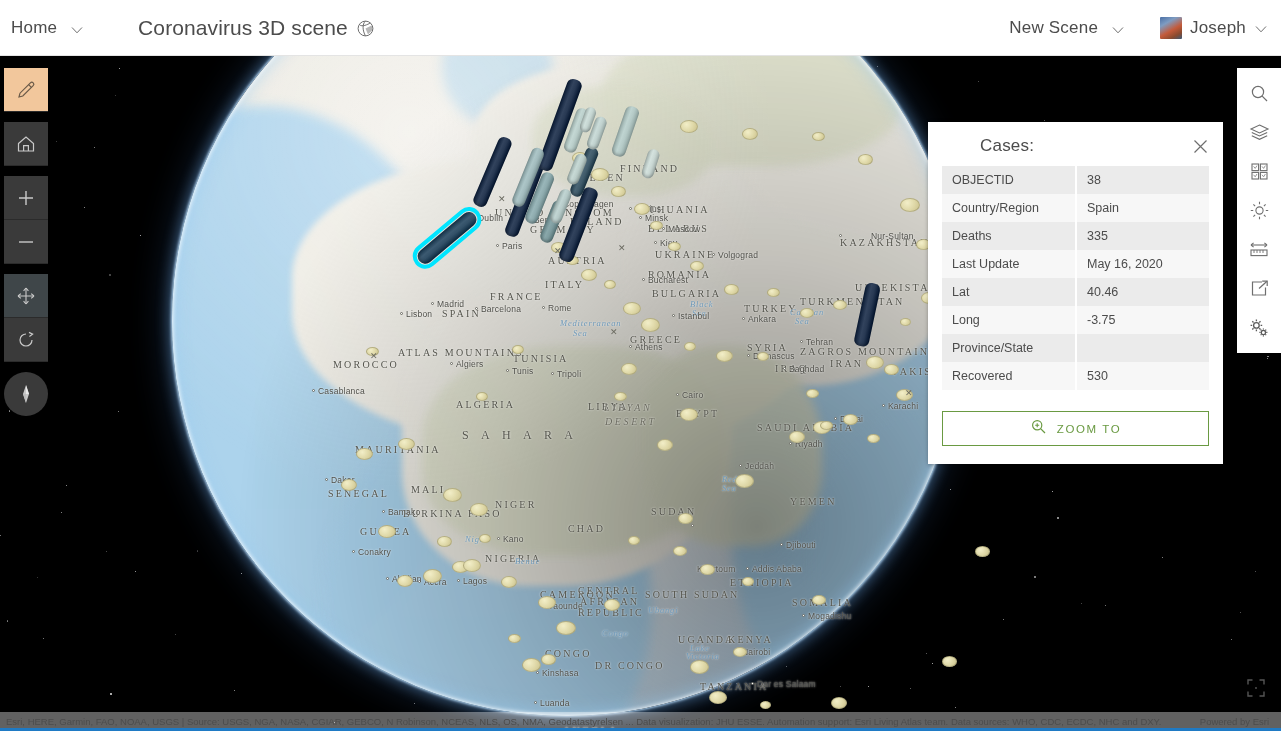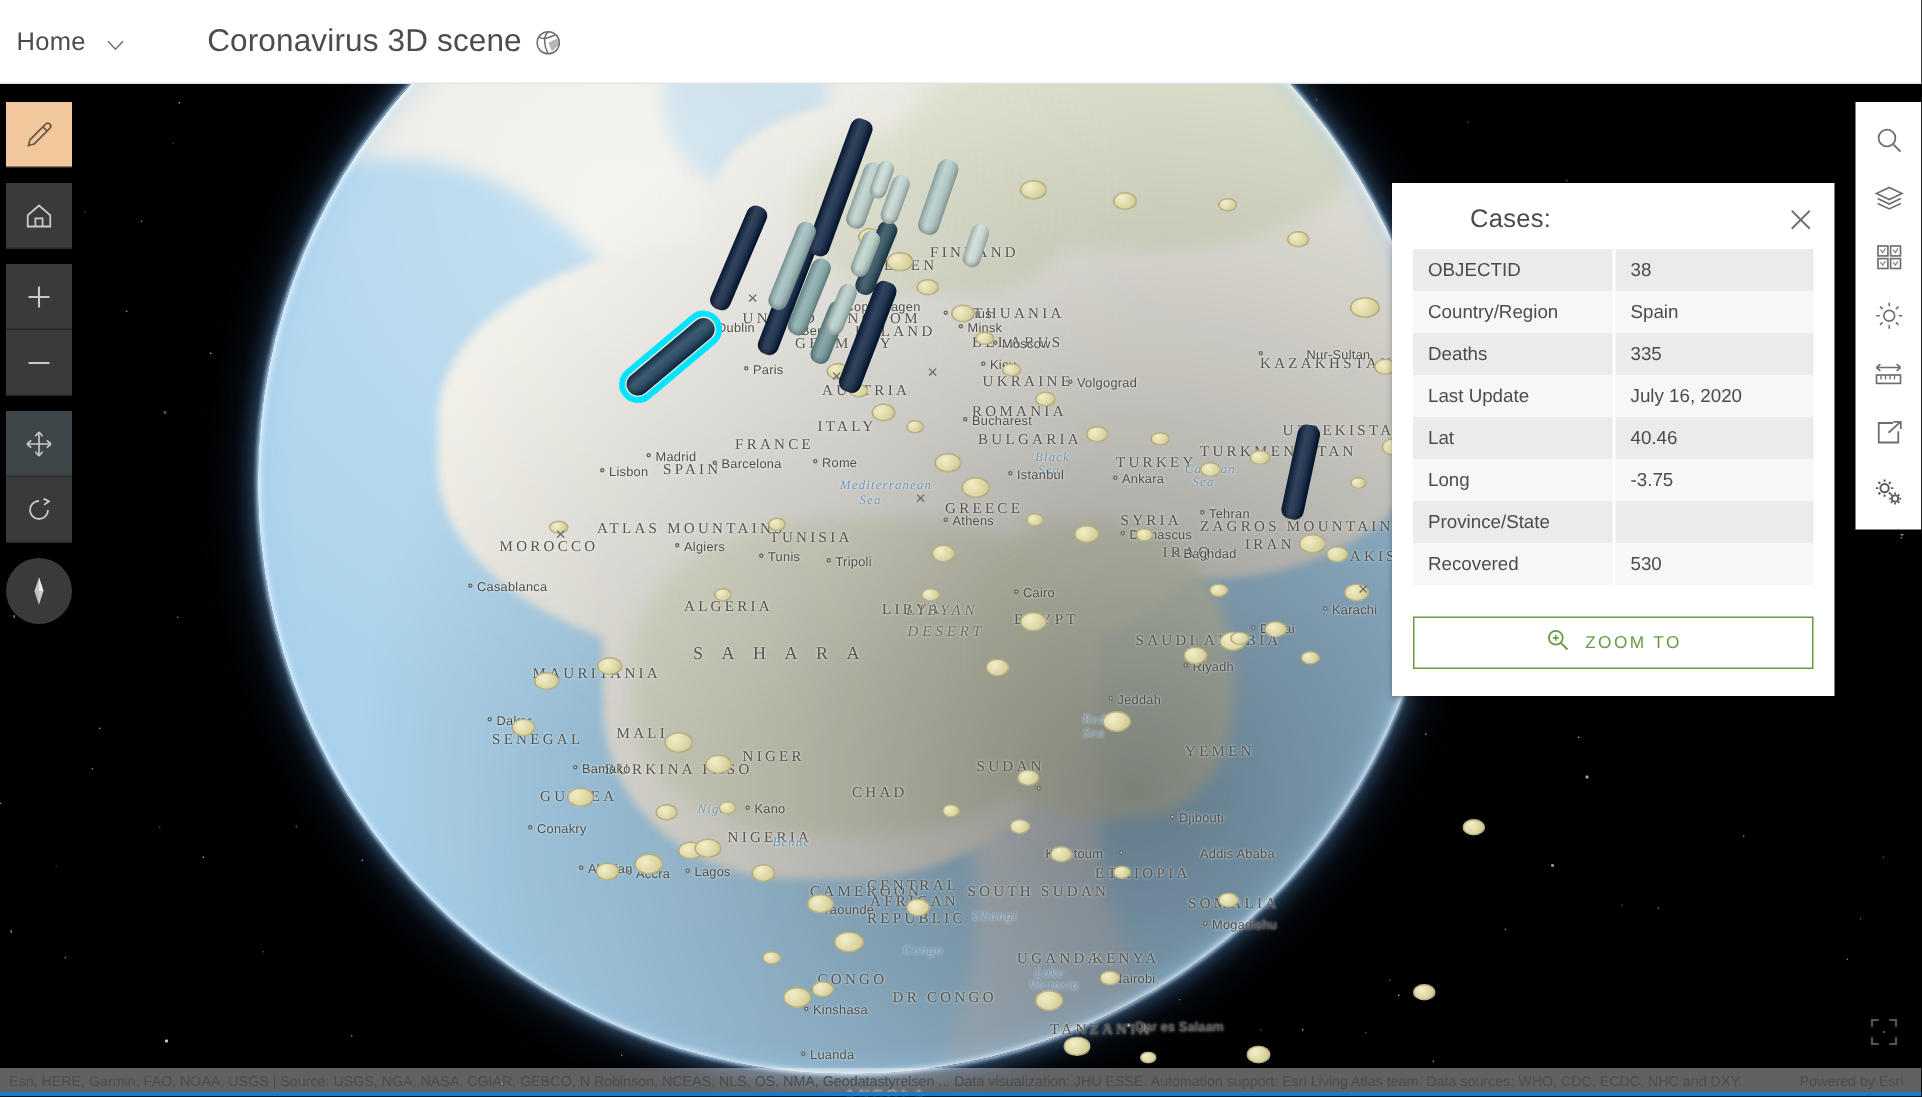--- a/index.html
+++ b/index.html
@@ -250,20 +250,35 @@
           <path d="M1 1.5 L6 6.8 L11 1.5" fill="none" stroke="#6e6e6e" stroke-width="1"></path>
         </svg>
       </span>
       <span class="scene-title">Coronavirus 3D scene</span>
       <span class="scene-globe-icon">
         <svg width="17" height="17" viewBox="0 0 17 17">
           <circle cx="8.5" cy="8.5" r="7.4" fill="none" stroke="#6e6e6e" stroke-width="1"></circle>
           <path d="M8.5 1.1 C5 4 5.6 11 8.5 15.9" fill="none" stroke="#6e6e6e" stroke-width="1"></path>
           <path d="M2.4 4.6 C5 7.5 10.8 4.2 13.4 3.1" fill="none" stroke="#6e6e6e" stroke-width="1"></path>
           <path d="M8.5 8.5 L14.6 5.5 L15.9 9.6 L11 14.4 Z" fill="#7a7a7a" opacity=".55"></path>
+        </svg>
+      </span>
+    </div>
+    <div class="hdr-right">
+      <span class="new-scene">
+        <span>New Scene</span>
+        <svg class="tri" viewBox="0 0 12 8">
+          <path d="M1 1.5 L6 6.8 L11 1.5" fill="none" stroke="#6e6e6e" stroke-width="1"></path>
+        </svg>
+      </span>
+      <span class="user-block">
+        <span class="avatar"></span>
+        <span class="user-name">Joseph</span>
+        <svg class="tri" viewBox="0 0 12 8">
+          <path d="M1 1.5 L6 6.8 L11 1.5" fill="none" stroke="#6e6e6e" stroke-width="1"></path>
         </svg>
       </span>
     </div>
   </div>
 
   <div id="stage">
 
     <div id="starfield">
         <div class="star" style="left: 247.802px; top: 38.2838px; width: 1.6px; height: 1.6px; opacity: 0.55;"></div>
         <div class="star" style="left: 835.042px; top: 154.635px; width: 1.6px; height: 1.6px; opacity: 0.61;"></div>
@@ -515,21 +530,21 @@
         <div class="mlabel water" style="left: 465px; top: 478px;">Niger</div>
         <div class="mlabel water" style="left: 515px; top: 500px;">Benue</div>
         <div class="mlabel water" style="left: 648px; top: 549px;">Ubangi</div>
         <div class="mlabel water" style="left: 602px; top: 572px;">Congo</div>
         <div class="mlabel city" style="left: 757px; top: 623px;">Dar es Salaam</div>
         <div class="citydot" style="left: 751px; top: 626px;"></div>
         <div class="mlabel city" style="left: 808px; top: 555px;">Mogadishu</div>
         <div class="citydot" style="left: 802px; top: 558px;"></div>
         <div class="mlabel city" style="left: 742px; top: 591px;">Nairobi</div>
         <div class="citydot" style="left: 736px; top: 594px;"></div>
-        <div class="mlabel city" style="left: 752px; top: 508px; margin-left: 48px;">Addis Ababa</div>
+        <div class="mlabel city" style="left: 752px; top: 508px;">Addis Ababa</div>
         <div class="citydot" style="left: 746px; top: 511px;"></div>
         <div class="mlabel city" style="left: 786px; top: 484px;">Djibouti</div>
         <div class="citydot" style="left: 780px; top: 487px;"></div>
         <div class="mlabel city" style="left: 697px; top: 465px; margin-top: 43px;">Khartoum</div>
         <div class="citydot" style="left: 691px; top: 468px;"></div>
         <div class="mlabel city" style="left: 542px; top: 612px;">Kinshasa</div>
         <div class="citydot" style="left: 536px; top: 615px;"></div>
         <div class="mlabel city" style="left: 540px; top: 642px;">Luanda</div>
         <div class="citydot" style="left: 534px; top: 645px;"></div>
         <div class="mlabel city" style="left: 463px; top: 520px;">Lagos</div>
@@ -846,21 +861,21 @@
             <tr>
               <td>Country/Region</td>
               <td>Spain</td>
             </tr>
             <tr>
               <td>Deaths</td>
               <td>335</td>
             </tr>
             <tr>
               <td>Last Update</td>
-              <td>July 16, 2020</td>
+              <td>May 16, 2020</td>
             </tr>
             <tr>
               <td>Lat</td>
               <td>40.46</td>
             </tr>
             <tr>
               <td>Long</td>
               <td>-3.75</td>
             </tr>
             <tr>

